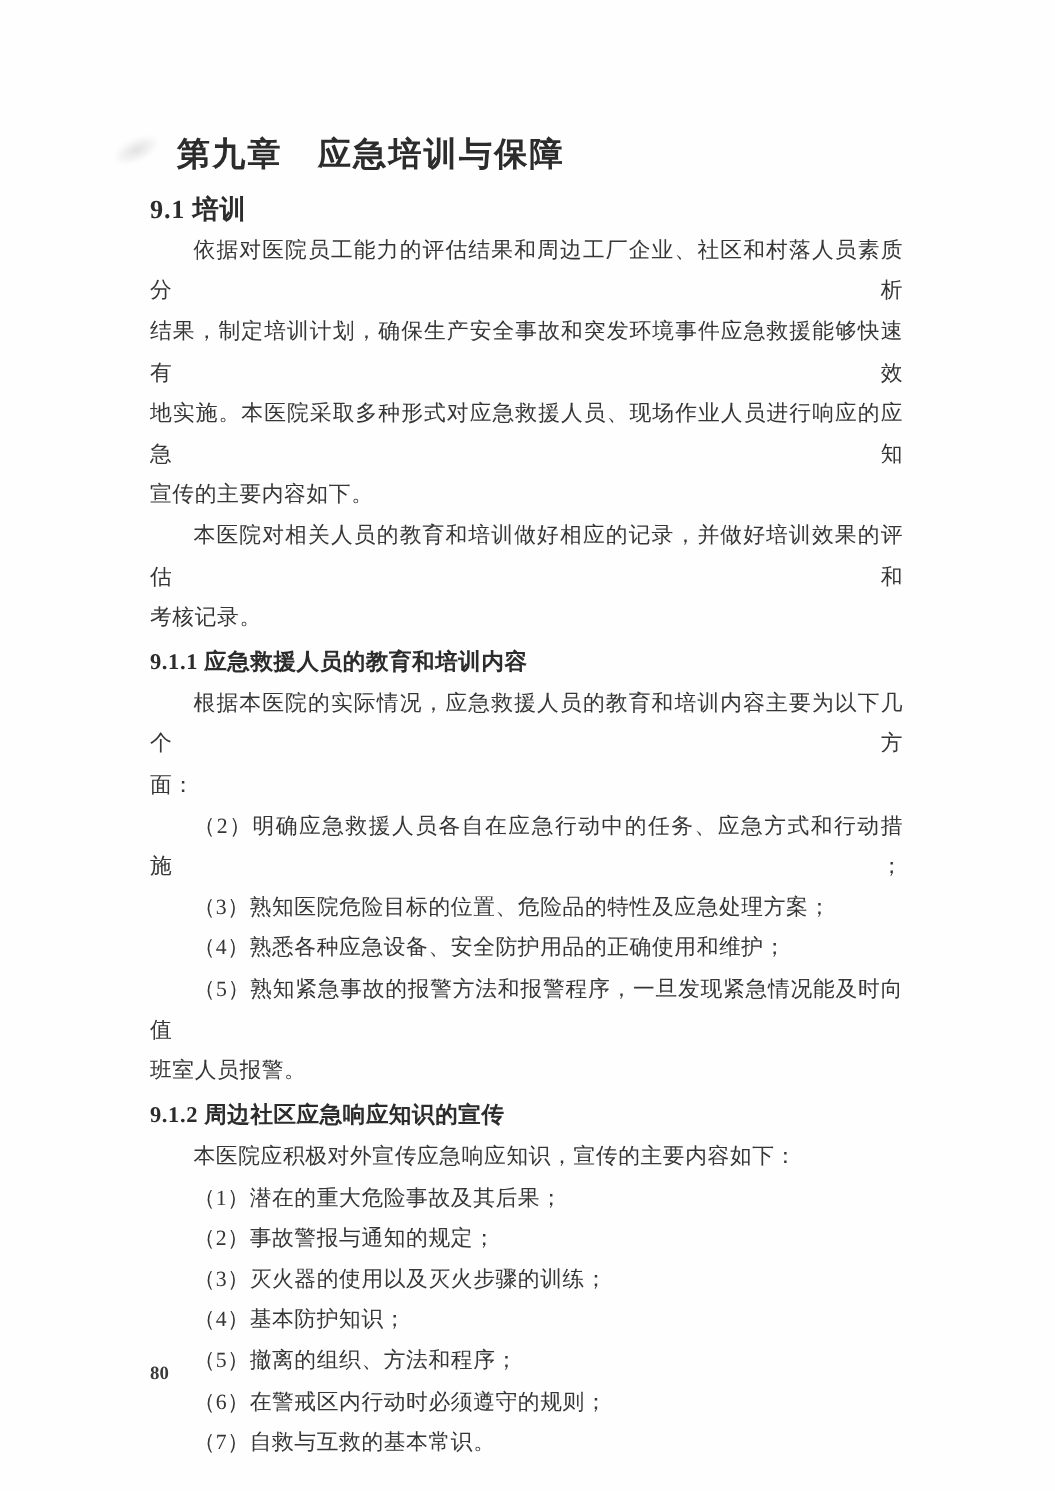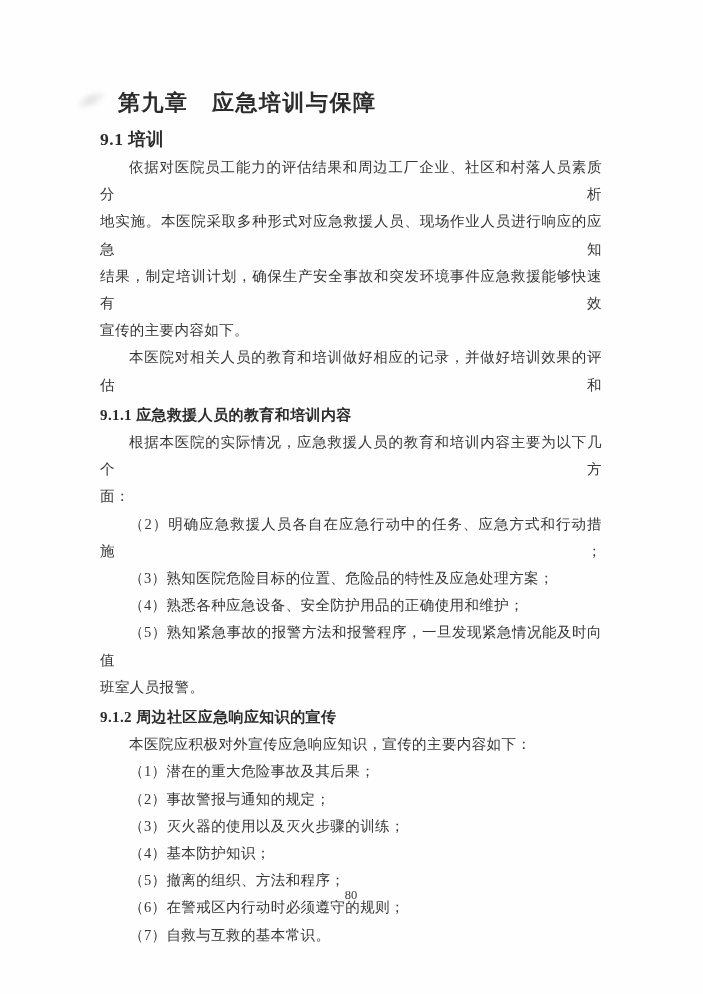--- a/index.html
+++ b/index.html
@@ -56,26 +56,27 @@
     letter-spacing: 0.4px;
     color: #363636;
   }
   .indent { text-indent: 29px; }
   .fill {
     text-align: justify;
     text-align-last: justify;
   }
   .page-num {
     position: absolute;
-    top: 888px;
+    top: 908px;
     left: 100px;
     width: 502px;
-    text-align: center;
+    text-align: left;
     font-size: 12.5px;
     color: #3a3a3a;
+    font-weight: bold;
   }
   .smudge {
     position: absolute;
     left: 74px;
     top: 92px;
     width: 34px;
     height: 16px;
     background: radial-gradient(ellipse at center, rgba(110,110,110,0.20), rgba(110,110,110,0) 70%);
     transform: rotate(-24deg);
     filter: blur(1px);
@@ -87,24 +88,25 @@
 
 <div class="page">
   <div class="smudge"></div>
 
   <div class="doc">
     <div class="chapter-title">第九章　应急培训与保障</div>
 
     <div>
         <div class="h2">9.1 培训</div>
         <div class="line indent fill">依据对医院员工能力的评估结果和周边工厂企业、社区和村落人员素质分析</div>
+        <div class="line fill">结果，制定培训计划，确保生产安全事故和突发环境事件应急救援能够快速有效</div>
         <div class="line fill">地实施。本医院采取多种形式对应急救援人员、现场作业人员进行响应的应急知</div>
-        <div class="line fill">结果，制定培训计划，确保生产安全事故和突发环境事件应急救援能够快速有效</div>
         <div class="line">宣传的主要内容如下。</div>
         <div class="line indent fill">本医院对相关人员的教育和培训做好相应的记录，并做好培训效果的评估和</div>
+        <div class="line">考核记录。</div>
         <div class="h3">9.1.1 应急救援人员的教育和培训内容</div>
         <div class="line indent fill">根据本医院的实际情况，应急救援人员的教育和培训内容主要为以下几个方</div>
         <div class="line">面：</div>
         <div class="line indent fill">（2）明确应急救援人员各自在应急行动中的任务、应急方式和行动措施；</div>
         <div class="line indent">（3）熟知医院危险目标的位置、危险品的特性及应急处理方案；</div>
         <div class="line indent">（4）熟悉各种应急设备、安全防护用品的正确使用和维护；</div>
         <div class="line indent fill">（5）熟知紧急事故的报警方法和报警程序，一旦发现紧急情况能及时向值</div>
         <div class="line">班室人员报警。</div>
         <div class="h3">9.1.2 周边社区应急响应知识的宣传</div>
         <div class="line indent">本医院应积极对外宣传应急响应知识，宣传的主要内容如下：</div>

